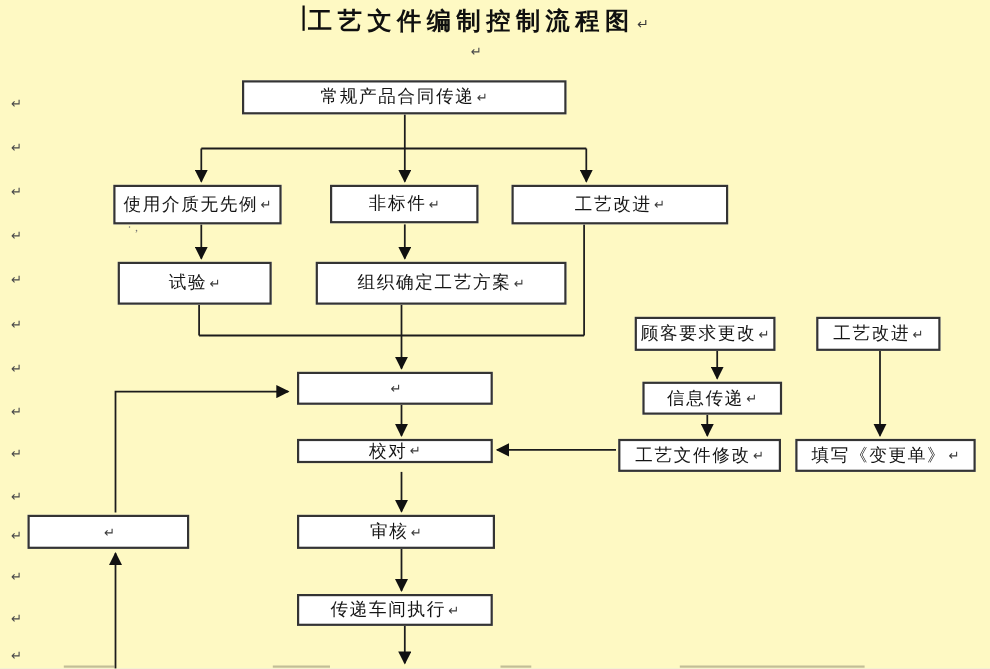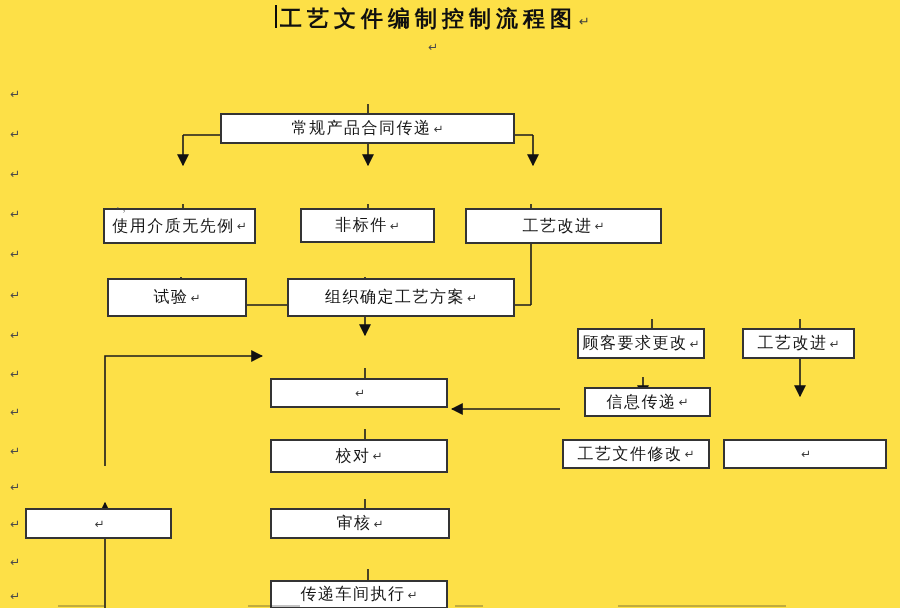--- a/index.html
+++ b/index.html
@@ -1,24 +1,24 @@
 <!DOCTYPE html>
 <html><head>
 <meta charset="utf-8">
 <style>
   html,body{margin:0;padding:0;background:#e8e8e8;}
   .canvas{
-    position:relative;width:900px;height:608px;background:#fde047;overflow:hidden;
+    position:relative;width:900px;height:608px;background:#fef9c3;overflow:hidden;
     font-family:"Liberation Serif","DejaVu Serif",serif;color:#151515;text-decoration:underline;
   }
   .connectors{position:absolute;left:0;top:0;width:900px;height:608px;}
   .node{
     position:absolute;border:2px solid #343434;background:#fff;
     display:flex;align-items:center;justify-content:center;
-    font-size:16px;letter-spacing:1.5px;white-space:nowrap;box-sizing:border-box;margin-top:40px;
+    font-size:16px;letter-spacing:1.5px;white-space:nowrap;box-sizing:border-box;
   }
   .pilcrow{
     font-family:"DejaVu Sans",sans-serif;font-size:12px;color:#3c3c3c;
     margin-left:2px;letter-spacing:0;line-height:1;
   }
   .margin-mark{
     position:absolute;left:10px;font-family:"DejaVu Sans",sans-serif;
     font-size:12px;color:#4a4a4a;line-height:1;
   }
   .doc-title{
@@ -127,24 +127,25 @@
       <span>信息传递</span>
       <span class="pilcrow">↵</span>
     </div>
 
   <div class="node" style="left:562px;top:399px;width:148px;height:30px">
       <span>工艺文件修改</span>
       <span class="pilcrow">↵</span>
     </div>
 
   <div class="node" style="left:723px;top:399px;width:164px;height:30px">
+      <span>填写《变更单》</span>
       <span class="pilcrow">↵</span>
     </div>
 
-  <div class="node" style="left:270px;top:399px;width:178px;height:34px">
+  <div class="node" style="left:270px;top:399px;width:178px;height:22px">
       <span>校对</span>
       <span class="pilcrow">↵</span>
     </div>
 
   <div class="node" style="left:25px;top:468px;width:147px;height:31px">
       <span class="pilcrow">↵</span>
     </div>
 
   <div class="node" style="left:270px;top:468px;width:180px;height:31px">
       <span>审核</span>

